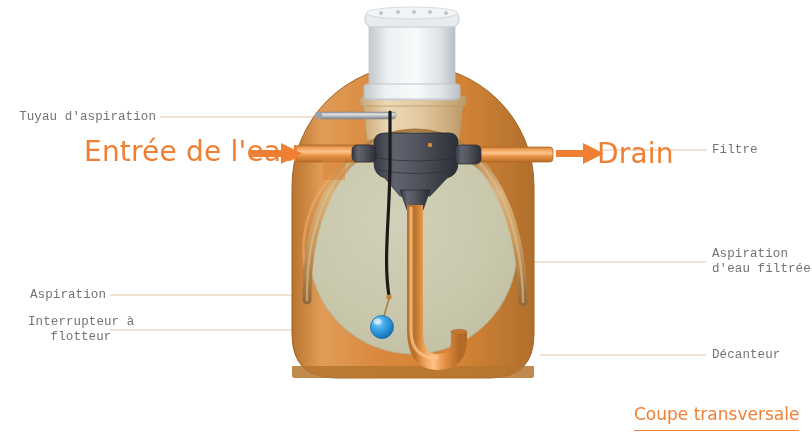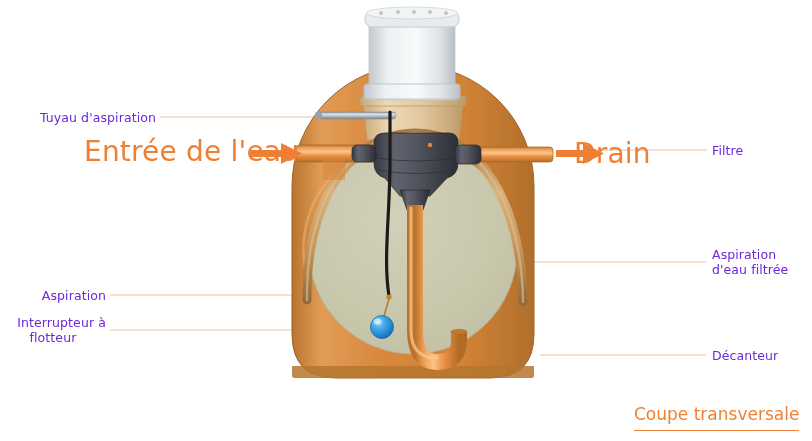--- a/index.html
+++ b/index.html
@@ -20,25 +20,26 @@
   }
   #diagram-svg {
     position: absolute;
     left: 0;
     top: 0;
     width: 812px;
     height: 441px;
   }
   .lbl {
     position: absolute;
-    color: #6d28d9;
+    color: #737373;
     font-size: 12.5px;
     line-height: 15px;
     white-space: pre;
     letter-spacing: 0.1px;
+    font-family: Liberation Mono, monospace;
   }
   .lbl-left  { text-align: right; }
   .lbl-right { text-align: left; }
 
   .bigorange {
     position: absolute;
     color: #ef8033;
     font-size: 28px;
     line-height: 24px;
     white-space: pre;
@@ -226,33 +227,33 @@
       <rect x="556" y="150" width="31" height="7"></rect>
       <polygon points="583,143 604,153.5 583,164"></polygon>
     </g>
 
   </svg>
 
   <div class="lbl lbl-left" style="left:0; top:110px; width:156px;">Tuyau d'aspiration</div>
 
   <div class="lbl lbl-left" style="left:0; top:288px; width:106px;">Aspiration</div>
 
-  <div style="position:absolute; left:0; top:315px; width:106px; text-align:right;">
+  <div style="position:absolute; left:0; top:315px; width:106px; text-align:right;padding-left:28px;">
     <div class="lbl" style="position:static; text-align:right;">Interrupteur à</div>
     <div class="lbl" style="position:static; text-align:center;">flotteur</div>
   </div>
 
   <div class="lbl lbl-right" style="left:712px; top:143px; width:100px;">Filtre</div>
 
   <div style="position:absolute; left:712px; top:247px; width:100px; text-align:left;">
     <div class="lbl" style="position:static;">Aspiration</div>
     <div class="lbl" style="position:static;">d'eau filtrée</div>
   </div>
 
   <div class="lbl lbl-right" style="left:712px; top:348px; width:100px;">Décanteur</div>
 
   <div class="bigorange" style="left:84px; top:140px;">Entrée de l'eau</div>
 
-  <div class="bigorange" style="left:574px; top:142px;">Drain</div>
+  <div class="bigorange" style="left:597px; top:142px;">Drain</div>
 
   <div class="caption" style="left:634px; top:404px;">Coupe transversale</div>
 
 </div>
 
 </body></html>

